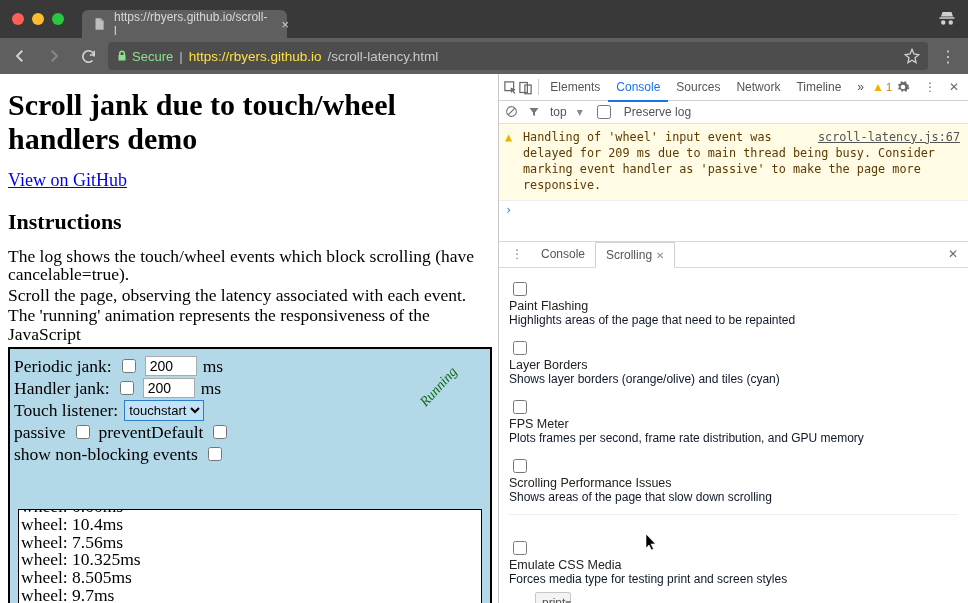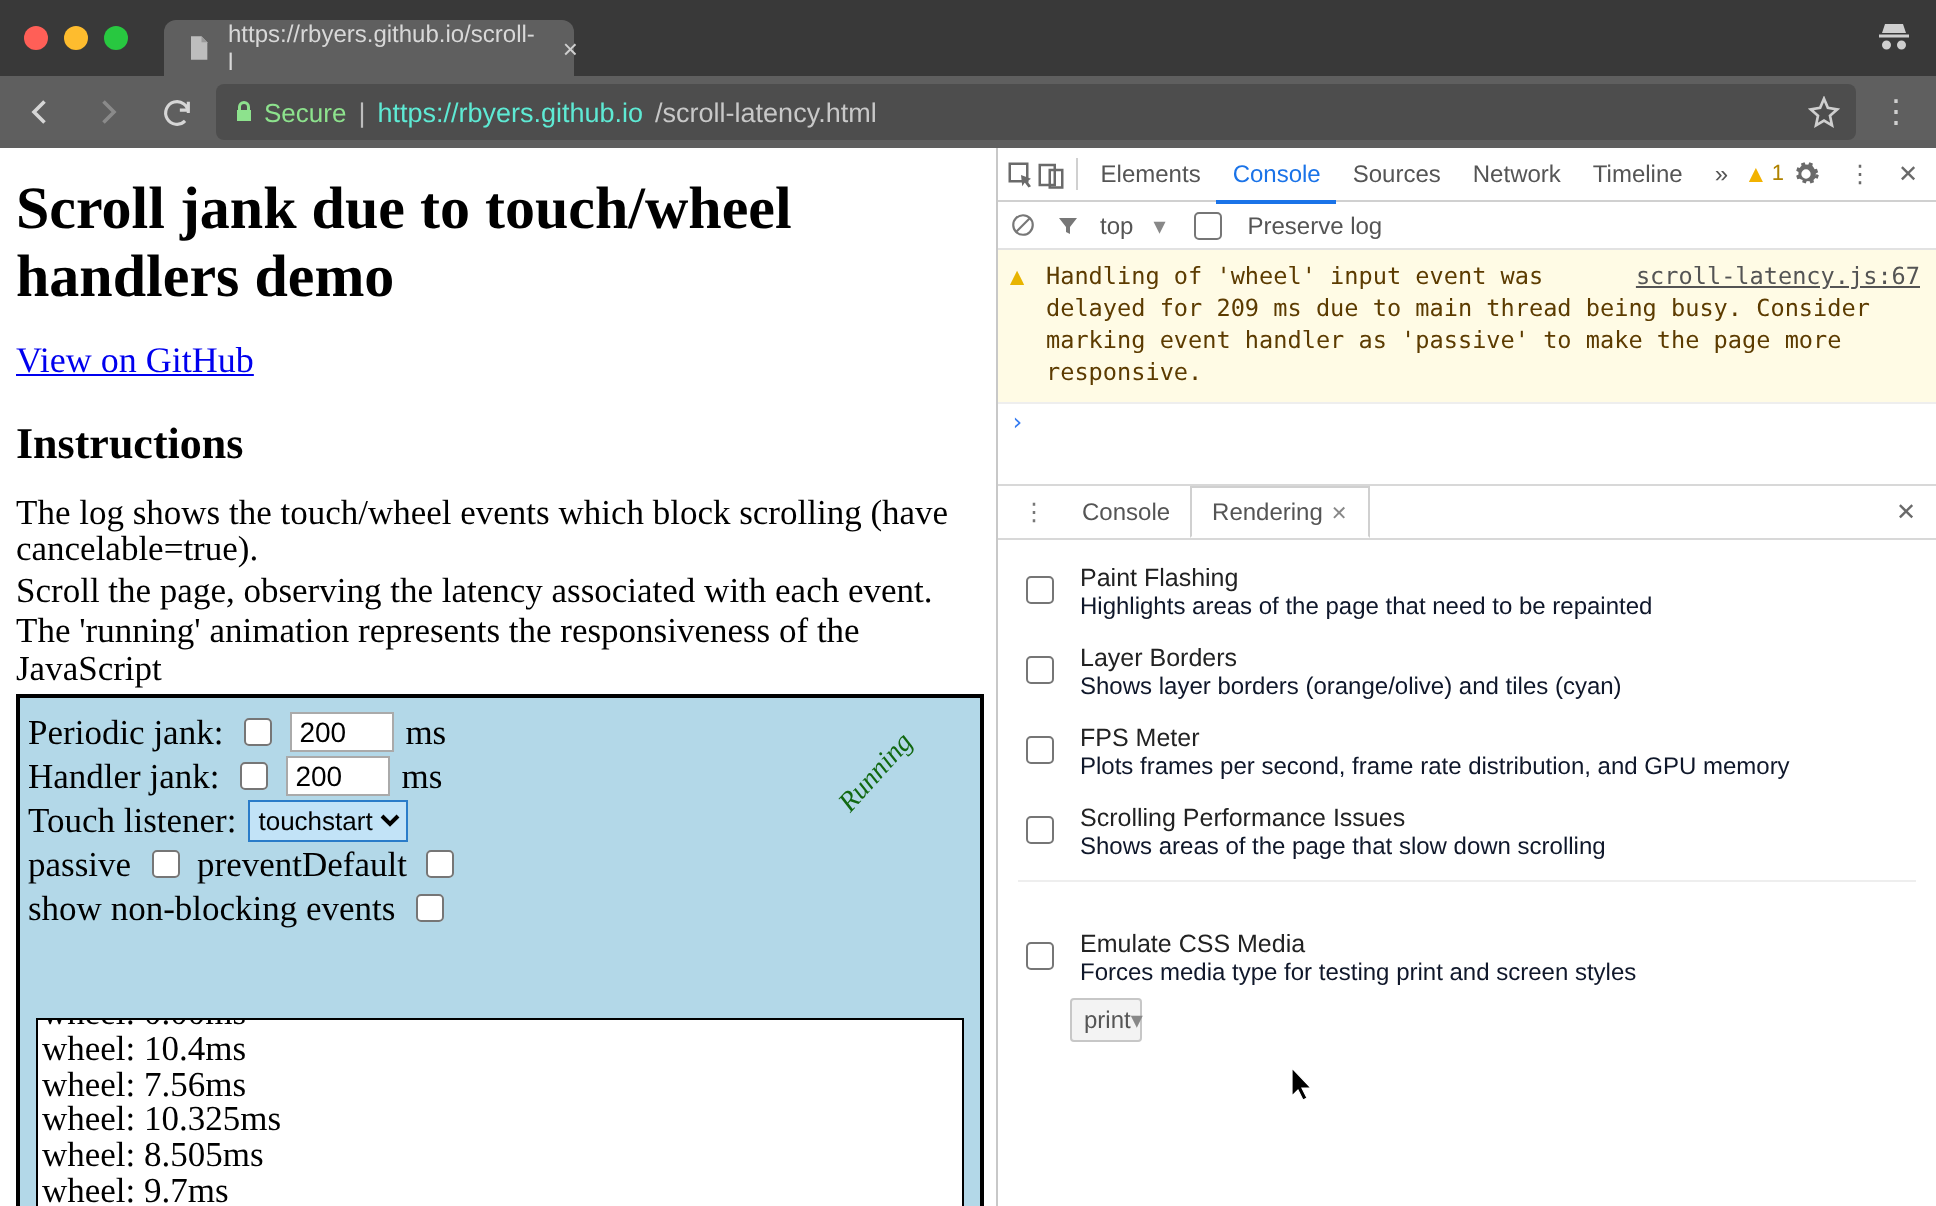--- a/index.html
+++ b/index.html
@@ -73,21 +73,21 @@
   .dt-spacer { flex:0 0 22px; }
 
   .drawer-tabs { height:28px; border-top:1px solid #d8d8d8; border-bottom:1px solid #d8d8d8; display:flex; align-items:center; padding:0 4px; }
   .drawer-tabs .kebabv { color:#777; padding:0 8px; }
   .drawer-tab { padding:5px 10px; color:#555; }
   .drawer-tab.active { border:1px solid #d0d0d0; border-bottom:1px solid #fff; margin-bottom:-1px; background:#fff; }
   .drawer-tab .x { color:#888; margin-left:4px; font-size:10px; }
   .drawer-close { margin-left:auto; color:#6a6a6a; padding:0 6px; }
 
   .rendering-body { padding:6px 10px; color:#333; overflow:auto; }
-  .rend-item { display:flex; align-items:center; gap:10px; padding:6px 0; }
+  .rend-item { display:flex; align-items:flex-start; padding:6px 0;flex-direction:column; }
   .rend-item .cb { margin-top:2px; }
   .rend-item .txt .t { color:#222; font-size:12.5px; }
   .rend-item .txt .d { color:#0f172a; font-size:12px; }
   .rend-item.sep { border-top:1px solid #eee; margin-top:4px; padding-top:24px; }
   .media-select { margin-left:26px; width:36px; height:22px; border:1px solid #c7c7c7; font-size:12px; color:#555; background:#f3f3f3; display:flex; align-items:center; justify-content:space-between; padding:0 6px; border-radius:2px; }
 
   .cursor { position:absolute; left:645px; top:533px; font-size:15px; color:#000; pointer-events:none; }
 
   svg { display:block; }
 </style>
@@ -136,21 +136,21 @@
       </svg>
   </div>
   <div class="addr">
     <span class="secure">
       <svg width="12" height="12" viewBox="0 0 24 24" fill="#8de28d">
           <path d="M6 10V7a6 6 0 1112 0v3h1v11H5V10zm3 0h6V7a3 3 0 10-6 0z"></path>
         </svg>
       <span>Secure</span>
     </span>
     <span style="color:#bdbdbd">|</span>
-    <span style="color:#5eead4">https://rbyers.github.io</span>
+    <span style="color:#fde047">https://rbyers.github.io</span>
       <span class="urlpath">/scroll-latency.html</span>
     <span class="star">
       <svg width="16" height="16" viewBox="0 0 24 24" fill="none" stroke="#cfcfcf" stroke-width="2">
           <path d="M12 2l2.9 6.9L22 10l-5.5 4.8L18 22l-6-3.6L6 22l1.5-7.2L2 10l7.1-1.1z"></path>
         </svg>
     </span>
   </div>
   <div class="kebab">⋮</div>
 </div>
 
@@ -266,21 +266,21 @@
       <span>Handling of 'wheel' input event was delayed for 209 ms due to main thread being busy. Consider marking event handler as 'passive' to make the page more responsive.</span>
     </div>
     <div class="prompt">›</div>
 
     <div class="dt-spacer"></div>
 
     <div class="drawer-tabs">
       <span class="kebabv">⋮</span>
       <div class="drawer-tab">Console</div>
       <div class="drawer-tab active">
-        <span>Rendering</span><span class="x">✕</span>
+        <span>Scrolling</span><span class="x">✕</span>
       </div>
       <span class="drawer-close">✕</span>
     </div>
 
     <div class="rendering-body">
       <div class="rend-item">
         <input type="checkbox" class="chk cb" style="">
         <div class="txt">
             <div class="t">Paint Flashing</div>
             <div class="d">Highlights areas of the page that need to be repainted</div>

